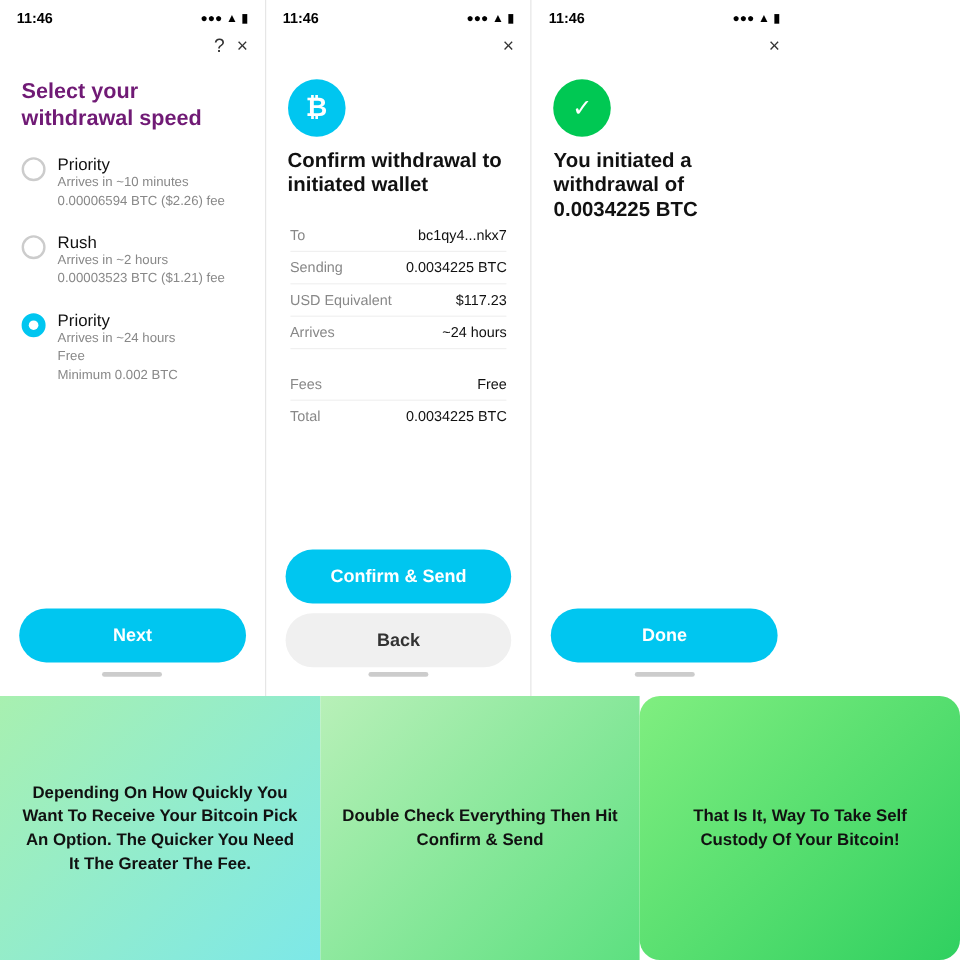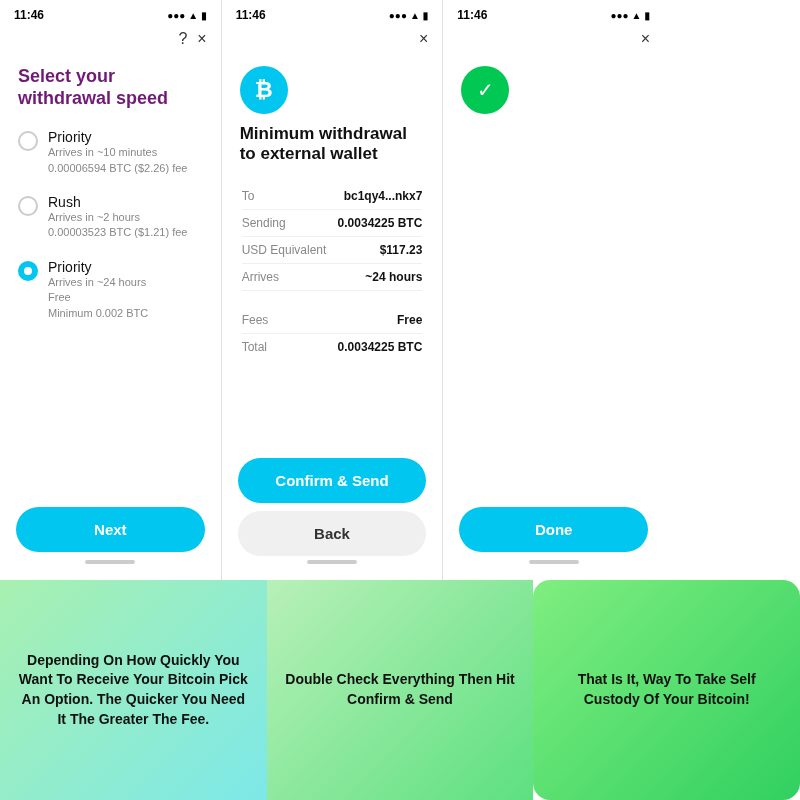--- a/index.html
+++ b/index.html
@@ -170,21 +170,21 @@
     .detail-row:last-child { border-bottom: none; }
 
     .detail-label {
       font-size: 12px;
       color: #888;
     }
 
     .detail-value {
       font-size: 12px;
       color: #111;
-      font-weight: 700;
+      font-weight: 400;
       text-align: right;
     }
 
     .divider-row {
       height: 12px;
     }
 
     
     .success-title {
       font-size: 17px;
@@ -342,21 +342,21 @@
         <span>▮</span>
       </div>
     </div>
     <div class="screen-header">
       <span class="header-icon">×</span>
     </div>
     <div class="screen-content">
       <div class="icon-circle">
         <span class="icon-letter">₿</span>
       </div>
-      <div class="confirm-title">Minimum withdrawal to external wallet</div>
+      <div class="confirm-title">Confirm withdrawal to initiated wallet</div>
       <table class="detail-table">
         <tbody>
             <tr class="detail-row">
           <td class="detail-label">To</td>
           <td class="detail-value">bc1qy4...nkx7</td>
         </tr>
         <tr class="detail-row">
           <td class="detail-label">Sending</td>
           <td class="detail-value">0.0034225 BTC</td>
         </tr>
@@ -398,20 +398,21 @@
         <span>▮</span>
       </div>
     </div>
     <div class="screen-header">
       <span class="header-icon">×</span>
     </div>
     <div class="screen-content">
       <div class="icon-circle green">
         <span class="checkmark-icon">✓</span>
       </div>
+      <div class="success-title">You initiated a withdrawal of 0.0034225 BTC</div>
     </div>
     <div class="screen-footer">
       <button class="btn-primary">Done</button>
       <div class="home-indicator"></div>
     </div>
   </div>
 
 </div>
 
 <div class="captions-row">

